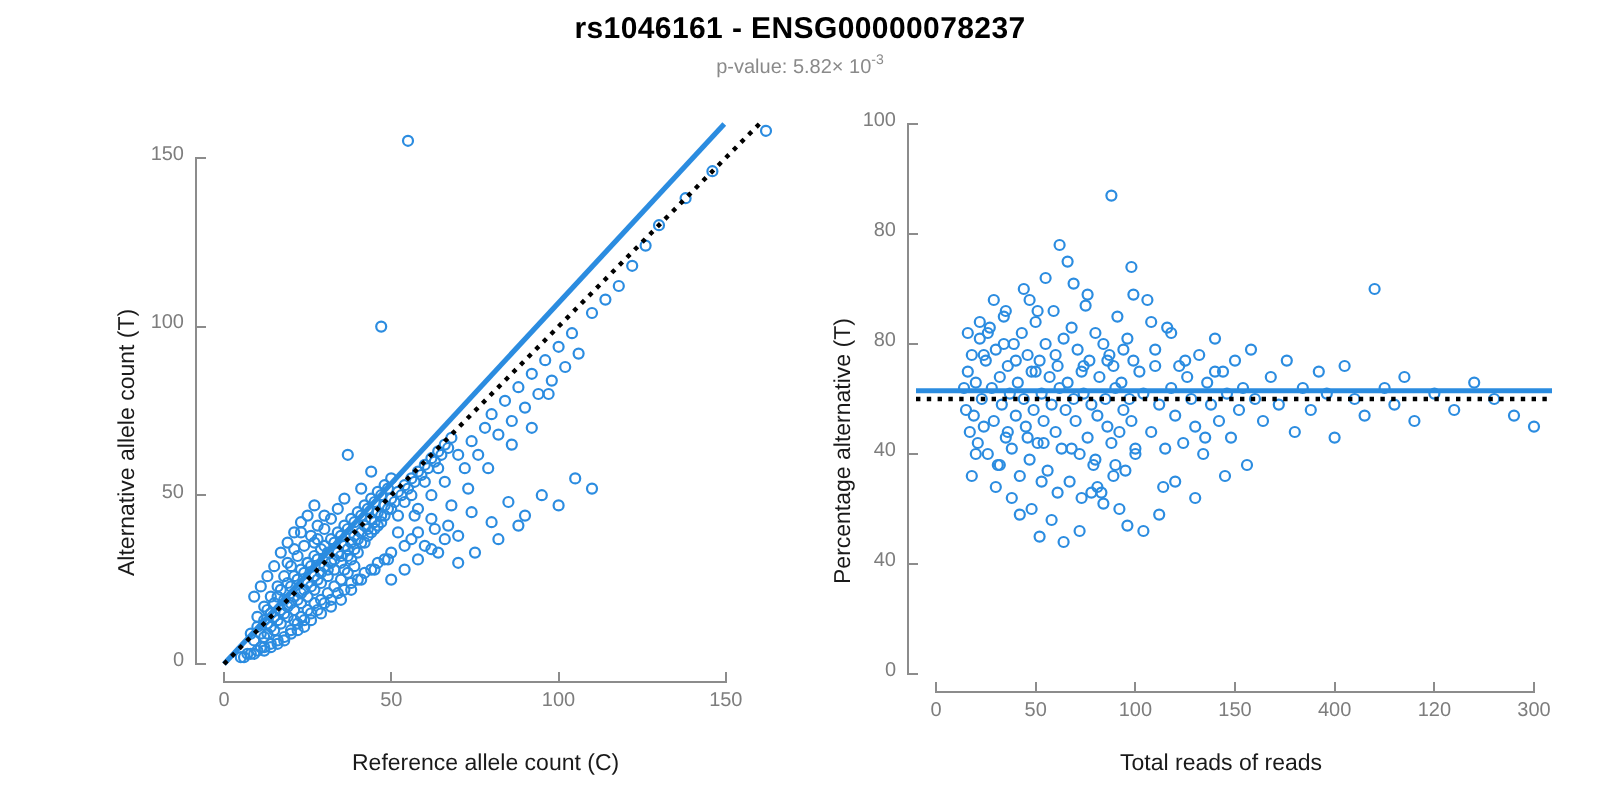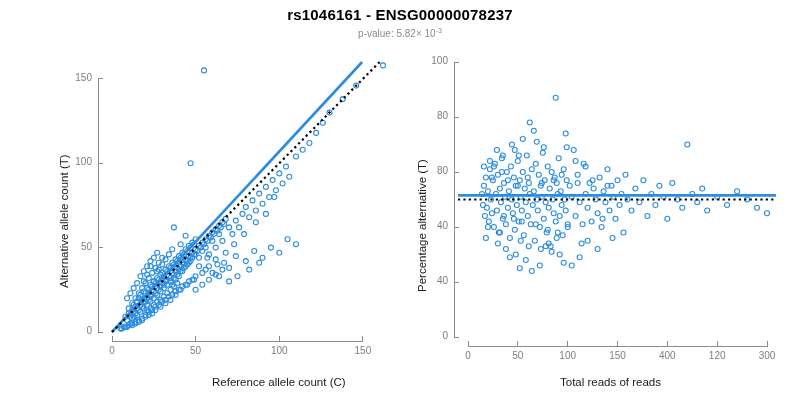--- a/index.html
+++ b/index.html
@@ -98,21 +98,21 @@
 <div id="figure">
 
   <div class="title">rs1046161 - ENSG00000078237</div>
 
   <div class="subtitle">
     <span>p-value: 5.82× 10</span><sup>-3</sup>
   </div>
 
   <div>
     <div class="axis-title vertical" id="lp-ylabel" style="left:58px; top:288px;">Alternative allele count (T)</div>
-    <div class="axis-title" id="lp-xlabel" style="left:176px; top:376px;margin-left:36px;">Reference allele count (C)</div>
+    <div class="axis-title" id="lp-xlabel" style="left:176px; top:376px;">Reference allele count (C)</div>
   </div>
 
   <div>
     <div class="axis-title vertical" id="rp-ylabel" style="left:416px; top:292px;">Percentage alternative (T)</div>
     <div class="axis-title" id="rp-xlabel" style="left:560px; top:376px;">Total reads of reads</div>
   </div>
 
   <svg id="plot-svg" width="800" height="400">
       <g>
         <path class="axis-line" d="M103,332 L98,332 L98,78.875 L103,78.875"></path>

